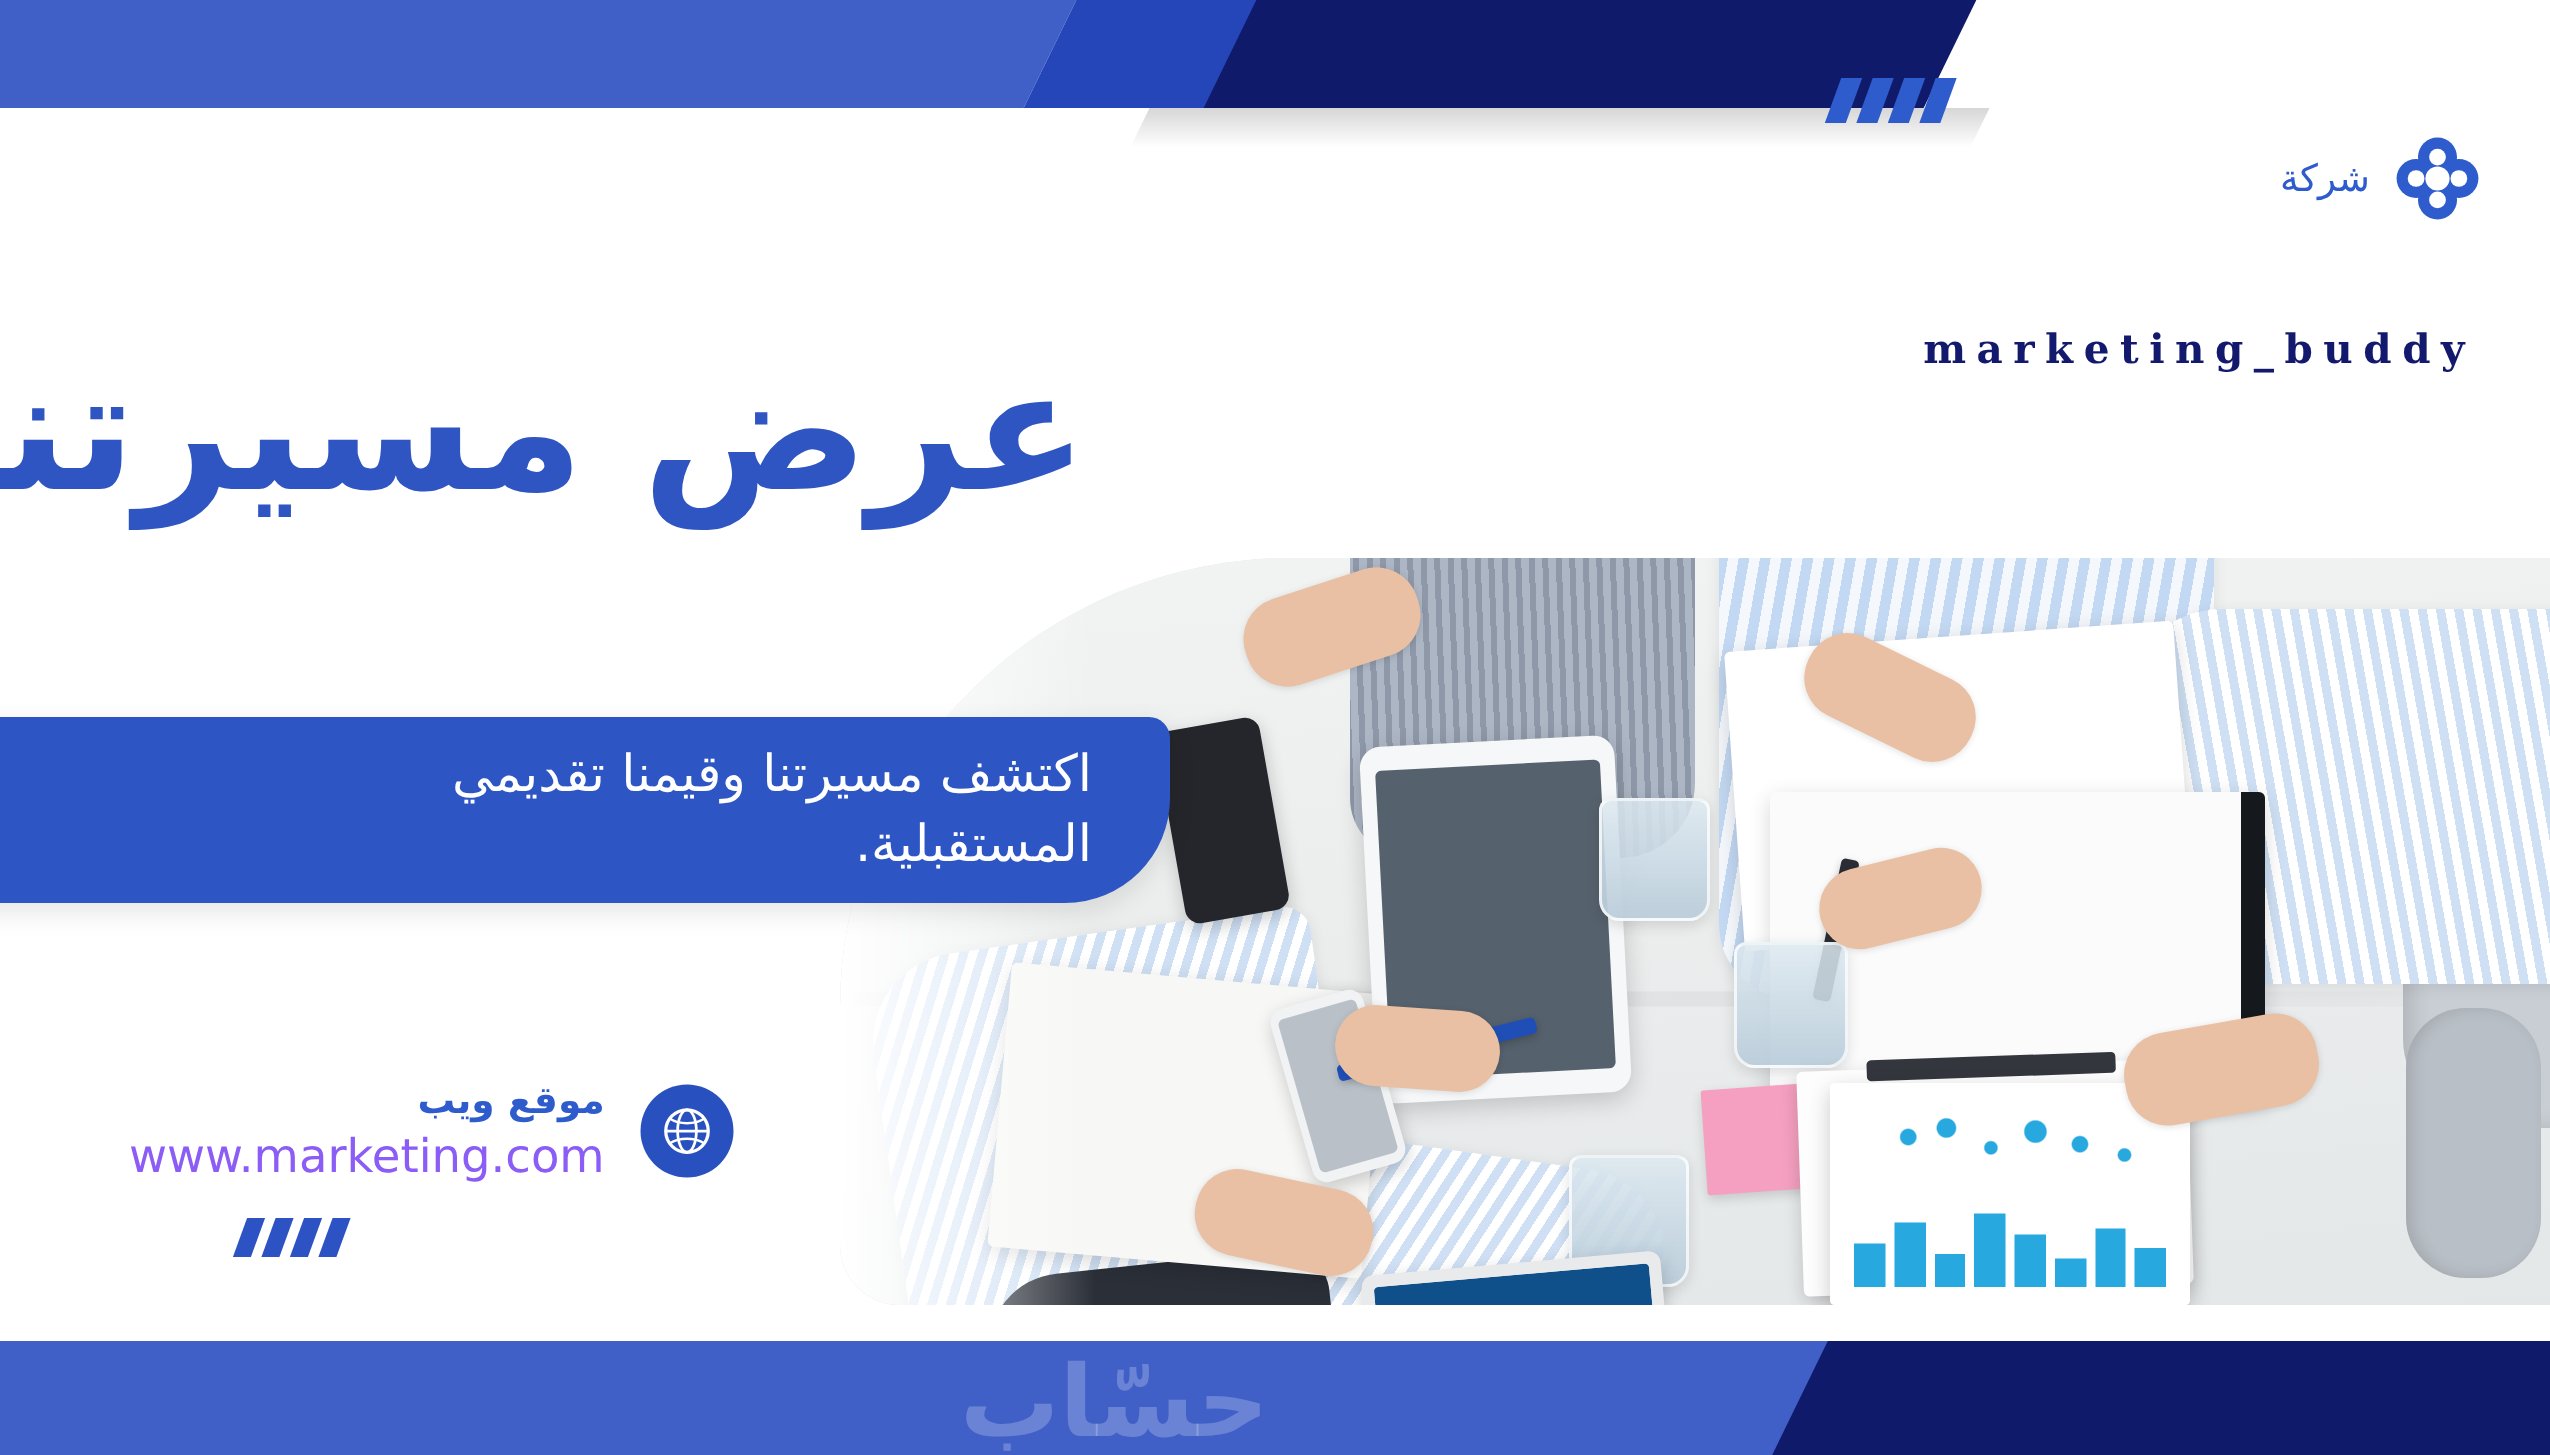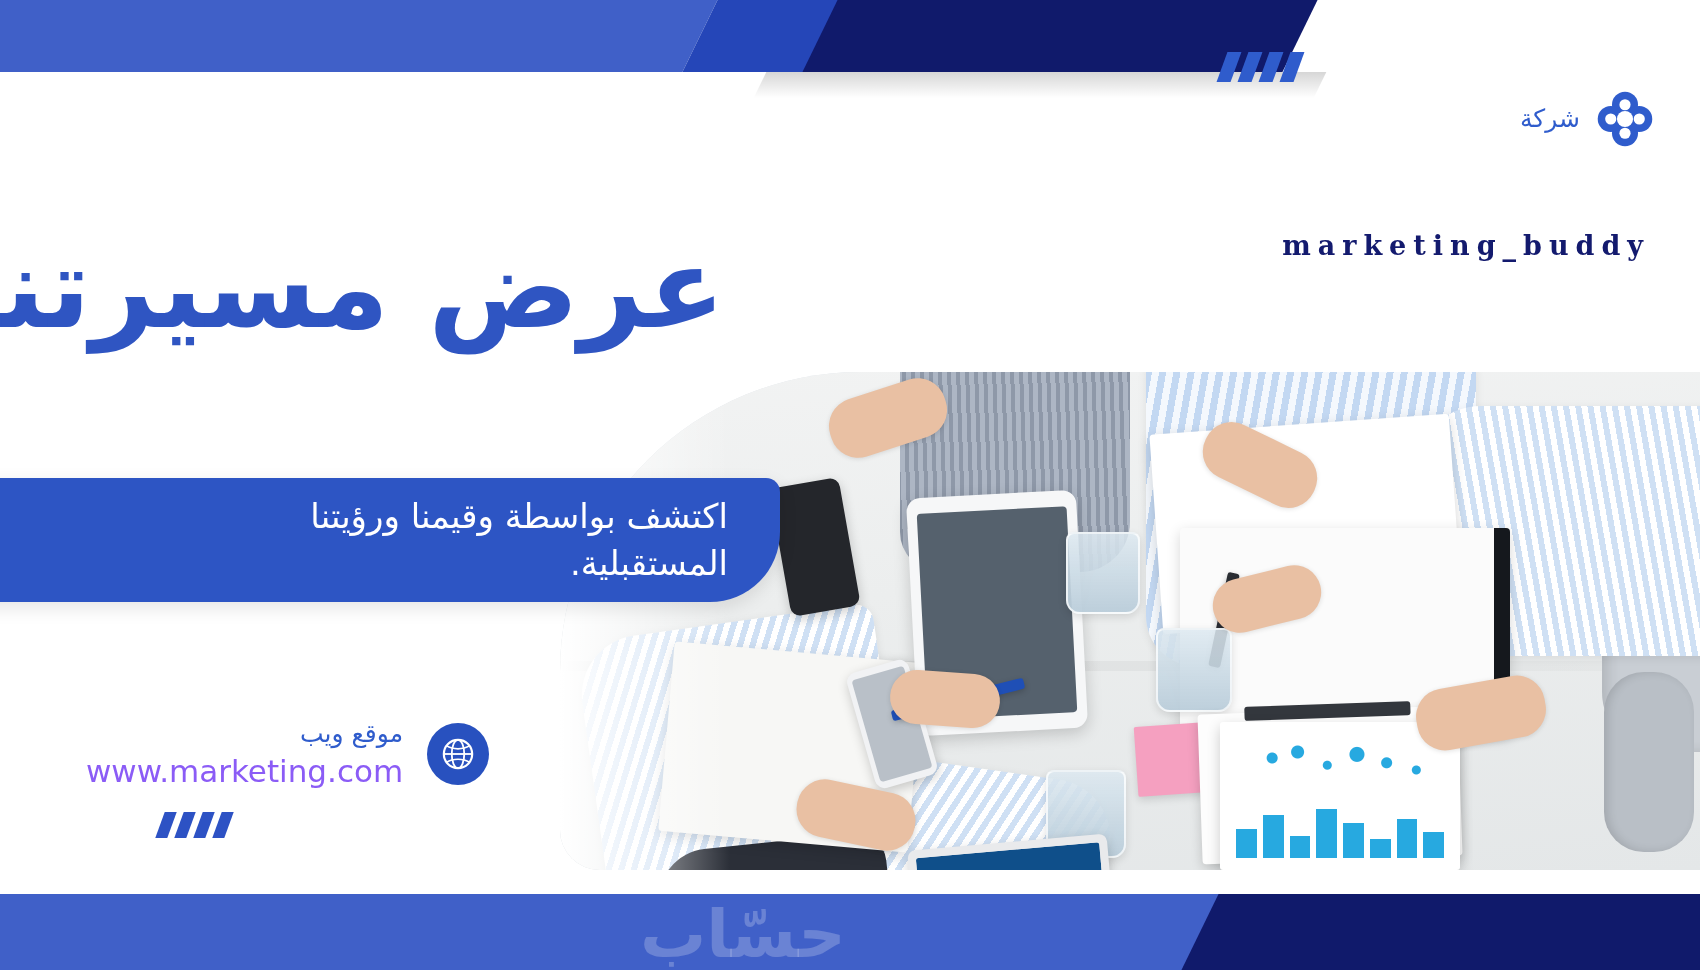--- a/index.html
+++ b/index.html
@@ -74,21 +74,20 @@
     text-align:right;direction:rtl;
   }
   .presented-label{
     font-size:26px;color:#2f5ccc;font-weight:400;margin-bottom:12px;
   }
   .presented-name{
     font-family:"DejaVu Serif","Liberation Serif",serif;
     font-size:27px;color:#131a6e;font-weight:700;
     letter-spacing:7px;
     direction:ltr;
-    margin-top:12px;
   }
 
   
   .title{
     position:absolute;right:975px;top:228px;
     width:660px;text-align:right;direction:rtl;
     font-size:112px;line-height:1.08;
     font-weight:700;color:#2f55c2;
     white-space:nowrap;
   }
@@ -265,21 +264,21 @@
     position:absolute;left:86px;top:718px;
     display:flex;align-items:center;gap:24px;
     direction:rtl;
   }
   .globe-badge{
     width:62px;height:62px;border-radius:50%;
     background:#2851bf;display:flex;align-items:center;justify-content:center;
     flex:0 0 62px;
   }
   .site-text{text-align:right;direction:rtl;line-height:1.3;}
-  .site-label{font-size:25px;color:#2f5ccc;}
+  .site-label{font-size:25px;color:#2f5ccc;font-weight:bold;}
   .site-url{font-size:31px;color:#8b5cf6;direction:ltr;white-space:nowrap;}
 
   
   .bottom{
     position:absolute;left:0;bottom:0;height:76px;width:100%;border-radius:29px;
   }
   .bot-a{
     position:absolute;left:-40px;bottom:0;height:76px;width:1260px;
     background:#4060c8;transform:skewX(-26deg);
   }
@@ -391,21 +390,21 @@
       <div class="hand h2"></div>
       <div class="hand h3"></div>
       <div class="hand h4"></div>
       <div class="hand h5"></div>
       <div class="hand h6"></div>
     </div>
     <div class="photo-fade"></div>
   </div>
 
   <div class="banner">
-    <div class="banner-text">اكتشف بواسطة وقيمنا ورؤيتنا المستقبلية.</div>
+    <div class="banner-text">اكتشف مسيرتنا وقيمنا تقديمي المستقبلية.</div>
   </div>
 
   <div class="site">
     <span class="globe-badge">
       <svg viewBox="0 0 48 48" width="40" height="40" aria-hidden="true">
         <circle cx="24" cy="24" r="17" fill="none" stroke="#ffffff" stroke-width="2.6"></circle>
         <ellipse cx="24" cy="24" rx="7.5" ry="17" fill="none" stroke="#ffffff" stroke-width="2.2"></ellipse>
         <line x1="7" y1="24" x2="41" y2="24" stroke="#ffffff" stroke-width="2.2"></line>
         <path d="M10 14 C18 19 30 19 38 14" fill="none" stroke="#ffffff" stroke-width="2"></path>
         <path d="M10 34 C18 29 30 29 38 34" fill="none" stroke="#ffffff" stroke-width="2"></path>

